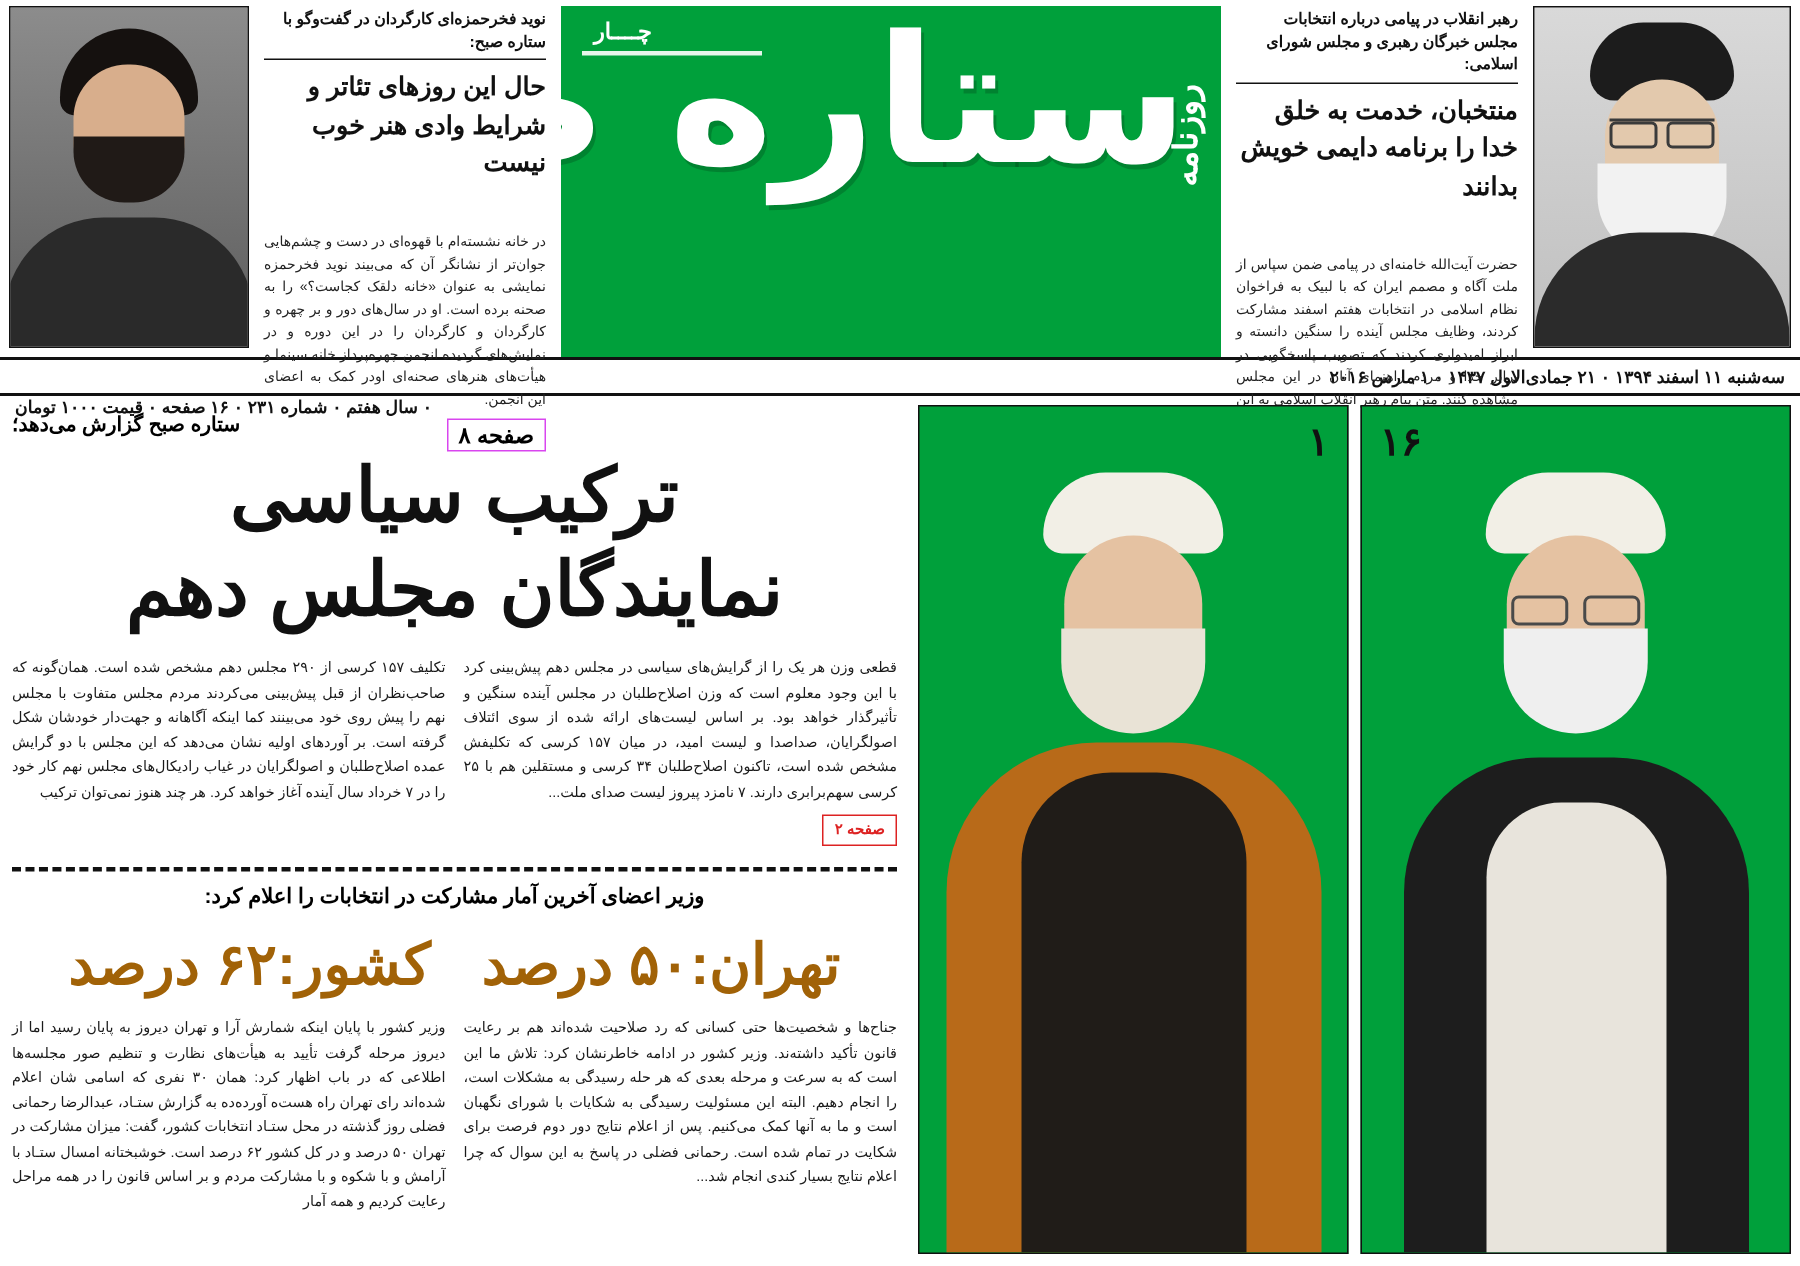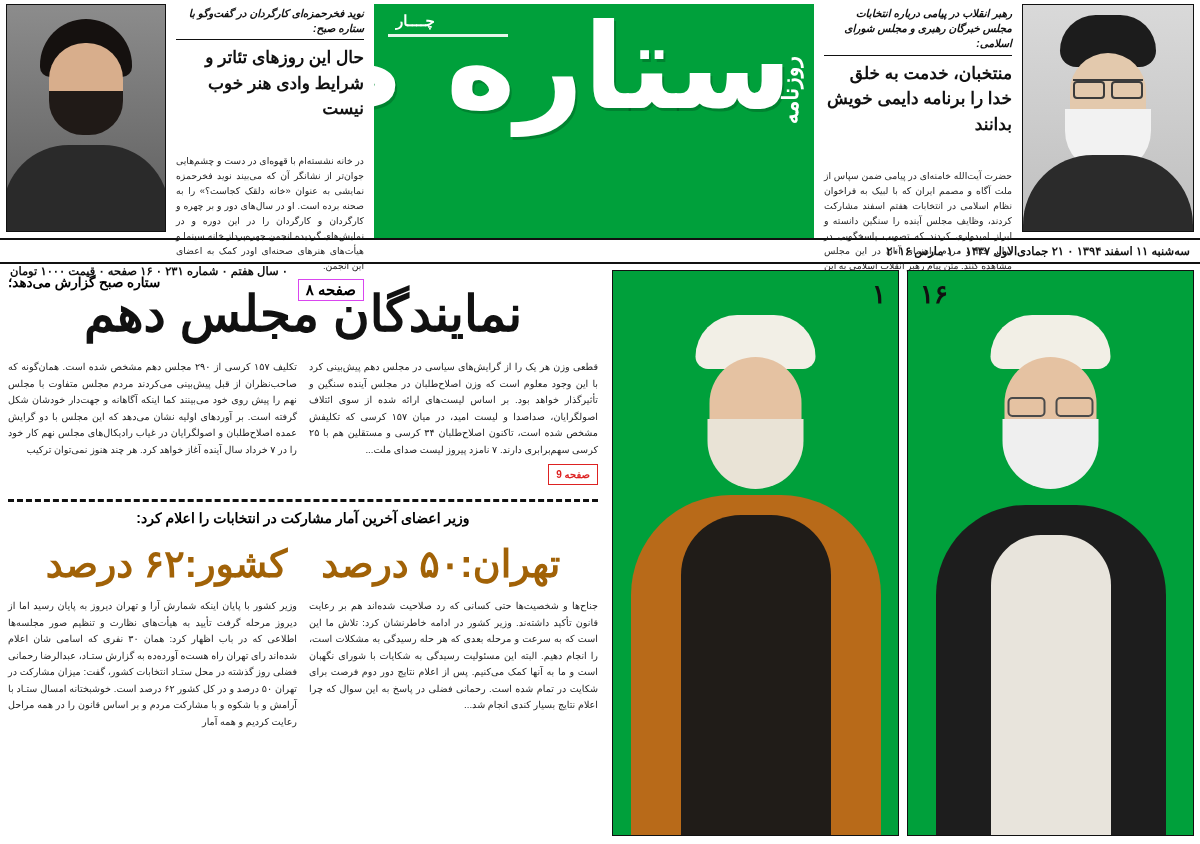--- a/index.html
+++ b/index.html
@@ -72,21 +72,21 @@
   }
 
   
   .mh-leadtext {
     width: 196px;
     padding: 2px 4px;
     text-align: right;
   }
   .kicker {
     font-size: 10.5px; line-height: 1.45; color: #111; font-weight: bold;
-    border-bottom: 1px solid #111; padding-bottom: 3px; margin-bottom: 5px; font-style: italic;
+    border-bottom: 1px solid #111; padding-bottom: 3px; margin-bottom: 5px;
   }
   .lead-head {
     font-size: 17px; line-height: 1.5; font-weight: bold; color: #111;
     margin-bottom: 6px;
   }
   .lead-body {
     font-size: 9.3px; line-height: 1.62; color: #222; text-align: justify; margin-top: 32px;
   }
   .page-ref {
     display: inline-block;
@@ -300,26 +300,27 @@
         <div class="cleric" style="top:44px; width:100%; height:220px;">
           <div class="turb"></div>
           <div class="fc"></div>
           <div class="bd" style="background:#e9e3d6;"></div>
         </div>
       </div>
     </div>
 
     <div class="editorial">
       <div class="overline">ستاره صبح گزارش می‌دهد؛</div>
+      <div class="bighead">ترکیب سیاسی</div>
       <div class="bighead" style="margin-top:-12px;">نمایندگان مجلس دهم</div>
 
       <div class="lead-cols">
         <div>
           <span>قطعی وزن هر یک را از گرایش‌های سیاسی در مجلس دهم پیش‌بینی کرد با این وجود معلوم است که وزن اصلاح‌طلبان در مجلس آینده سنگین و تأثیرگذار خواهد بود. بر اساس لیست‌های ارائه شده از سوی ائتلاف اصولگرایان، صداصدا و لیست امید، در میان ۱۵۷ کرسی که تکلیفش مشخص شده است، تاکنون اصلاح‌طلبان ۳۴ کرسی و مستقلین هم با ۲۵ کرسی سهم‌برابری دارند. ۷ نامزد پیروز لیست صدای ملت...</span>
-          <div><span class="pg-ref-red">صفحه 9</span></div>
+          <div><span class="pg-ref-red">صفحه ۲</span></div>
         </div>
         <div>تکلیف ۱۵۷ کرسی از ۲۹۰ مجلس دهم مشخص شده است. همان‌گونه که صاحب‌نظران از قبل پیش‌بینی می‌کردند مردم مجلس متفاوت با مجلس نهم را پیش روی خود می‌بینند کما اینکه آگاهانه و جهت‌دار خودشان شکل گرفته است. بر آوردهای اولیه نشان می‌دهد که این مجلس با دو گرایش عمده اصلاح‌طلبان و اصولگرایان در غیاب رادیکال‌های مجلس نهم کار خود را در ۷ خرداد سال آینده آغاز خواهد کرد. هر چند هنوز نمی‌توان ترکیب</div>
       </div>
 
       <div class="dashed"></div>
 
       <div class="sub-kicker">وزیر اعضای آخرین آمار مشارکت در انتخابات را اعلام کرد:</div>
 
       <div class="stats">
         <div class="stat">

